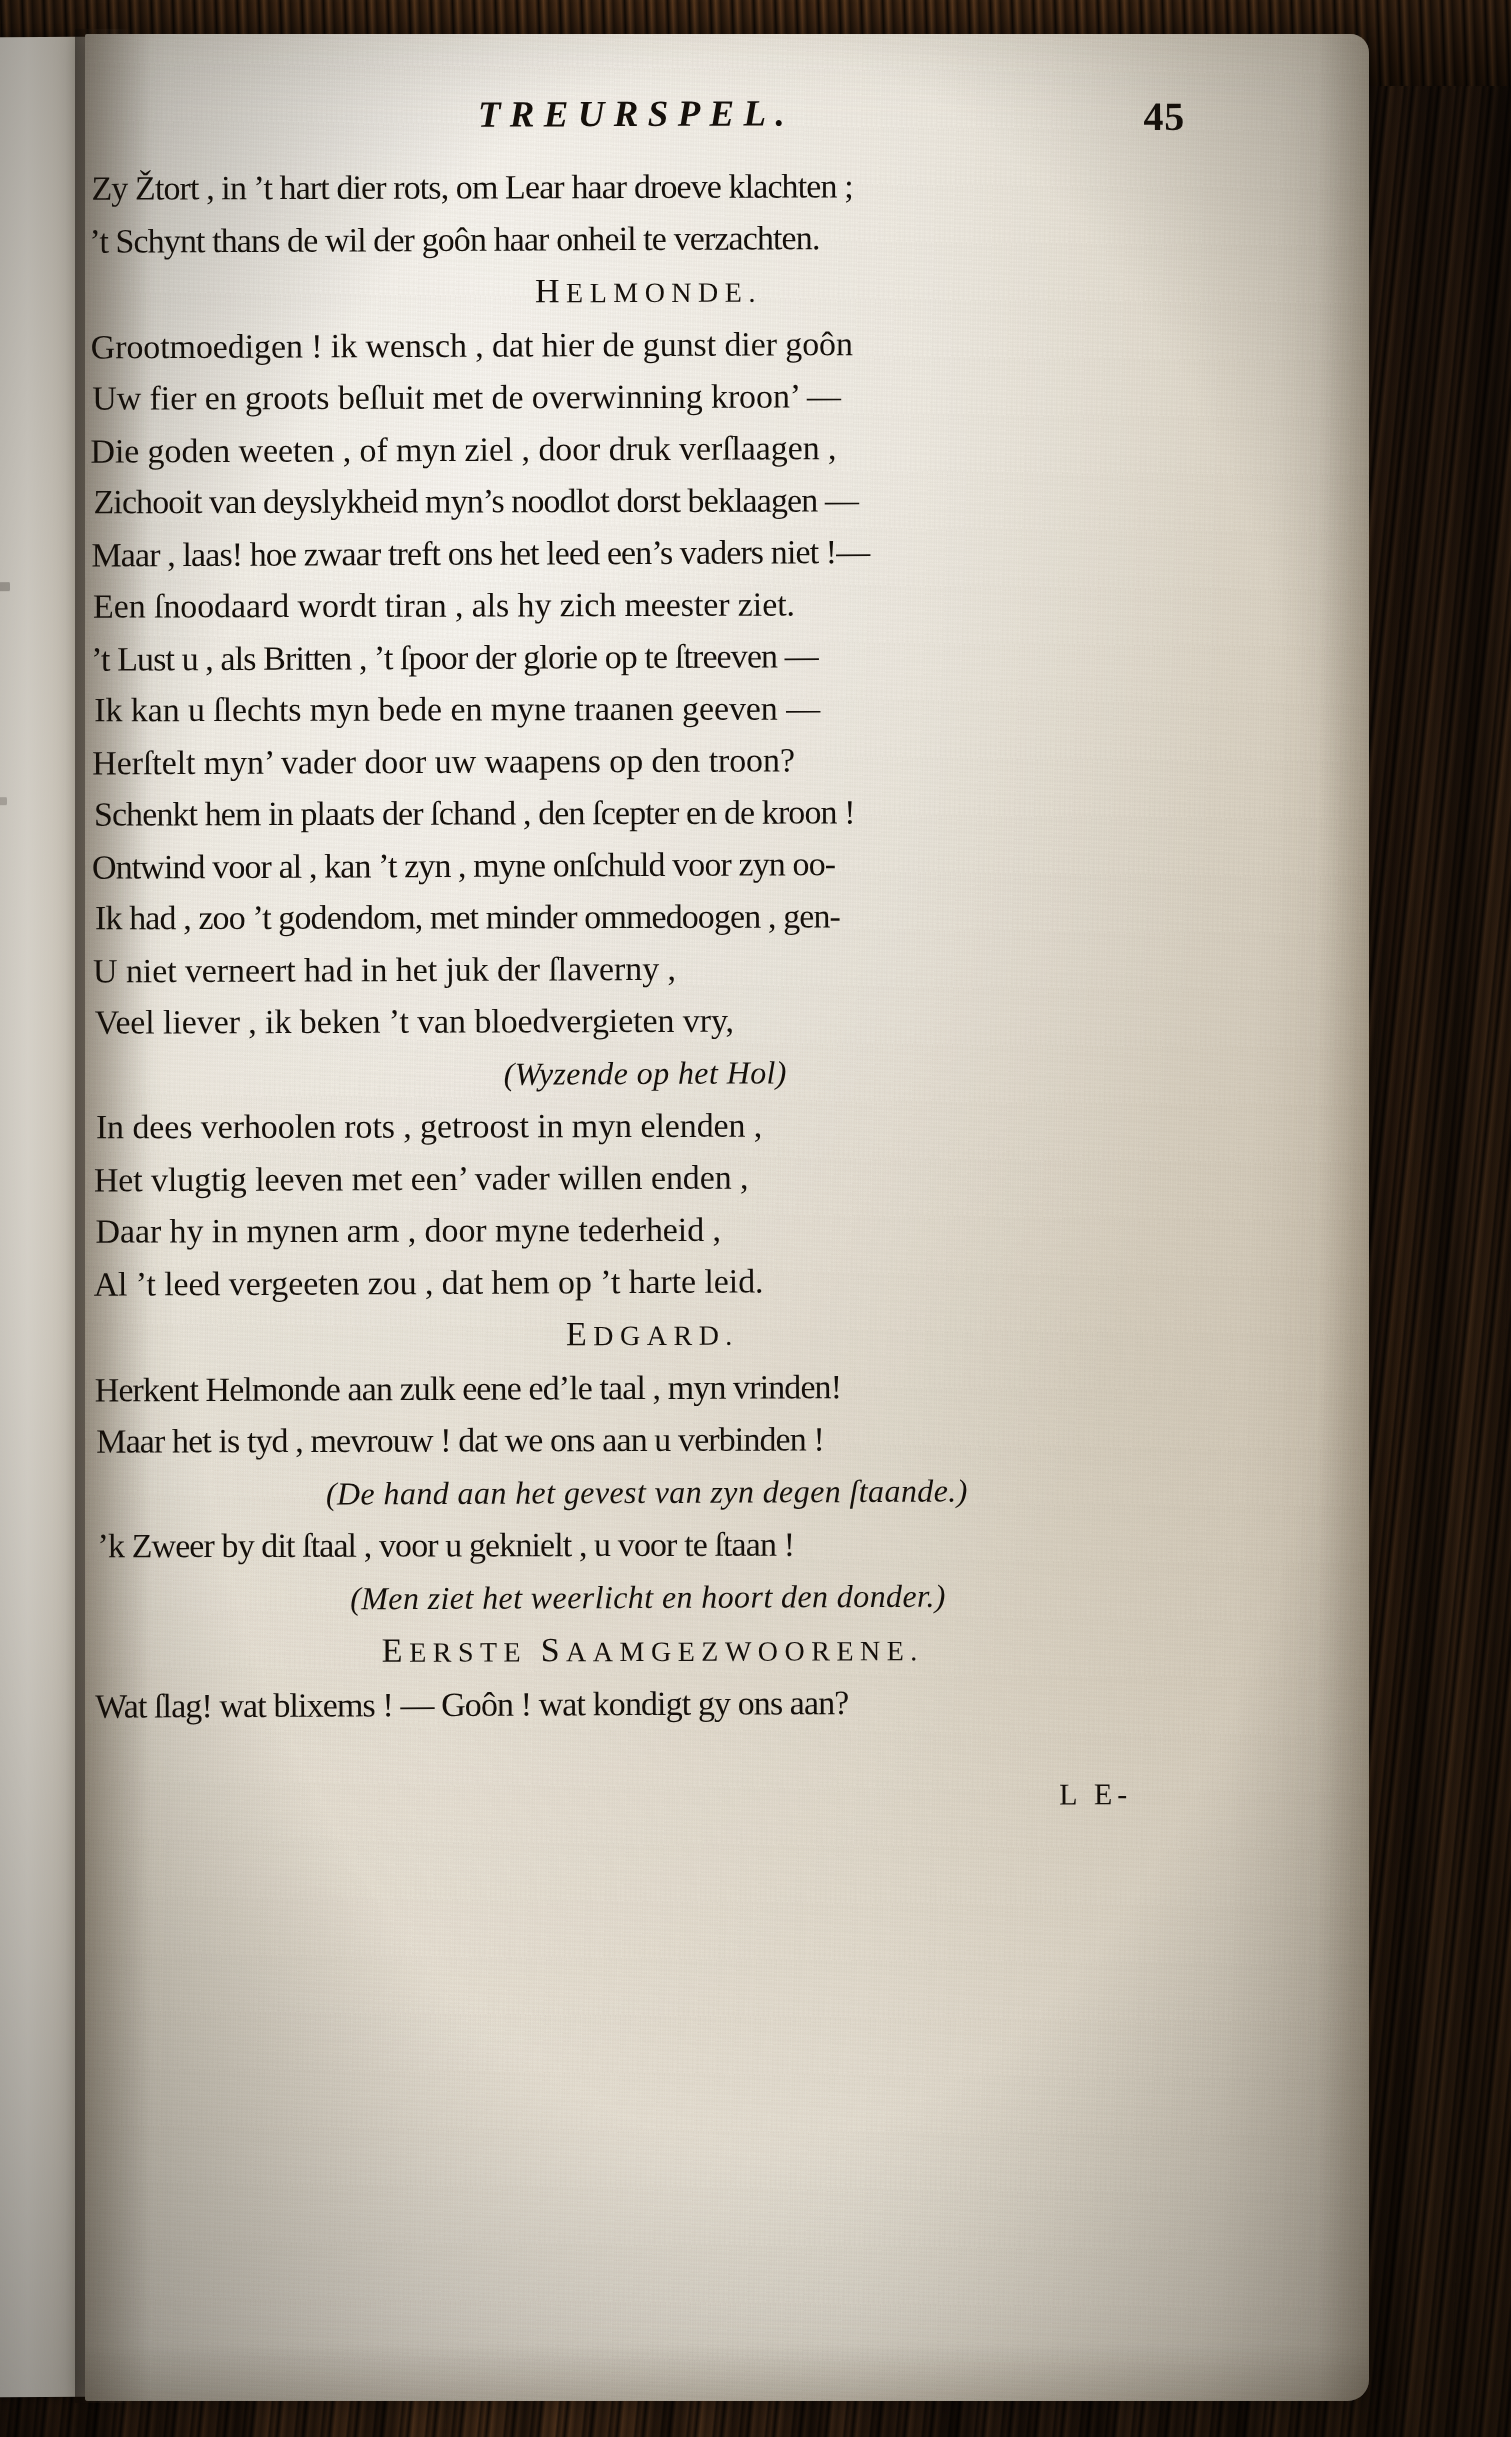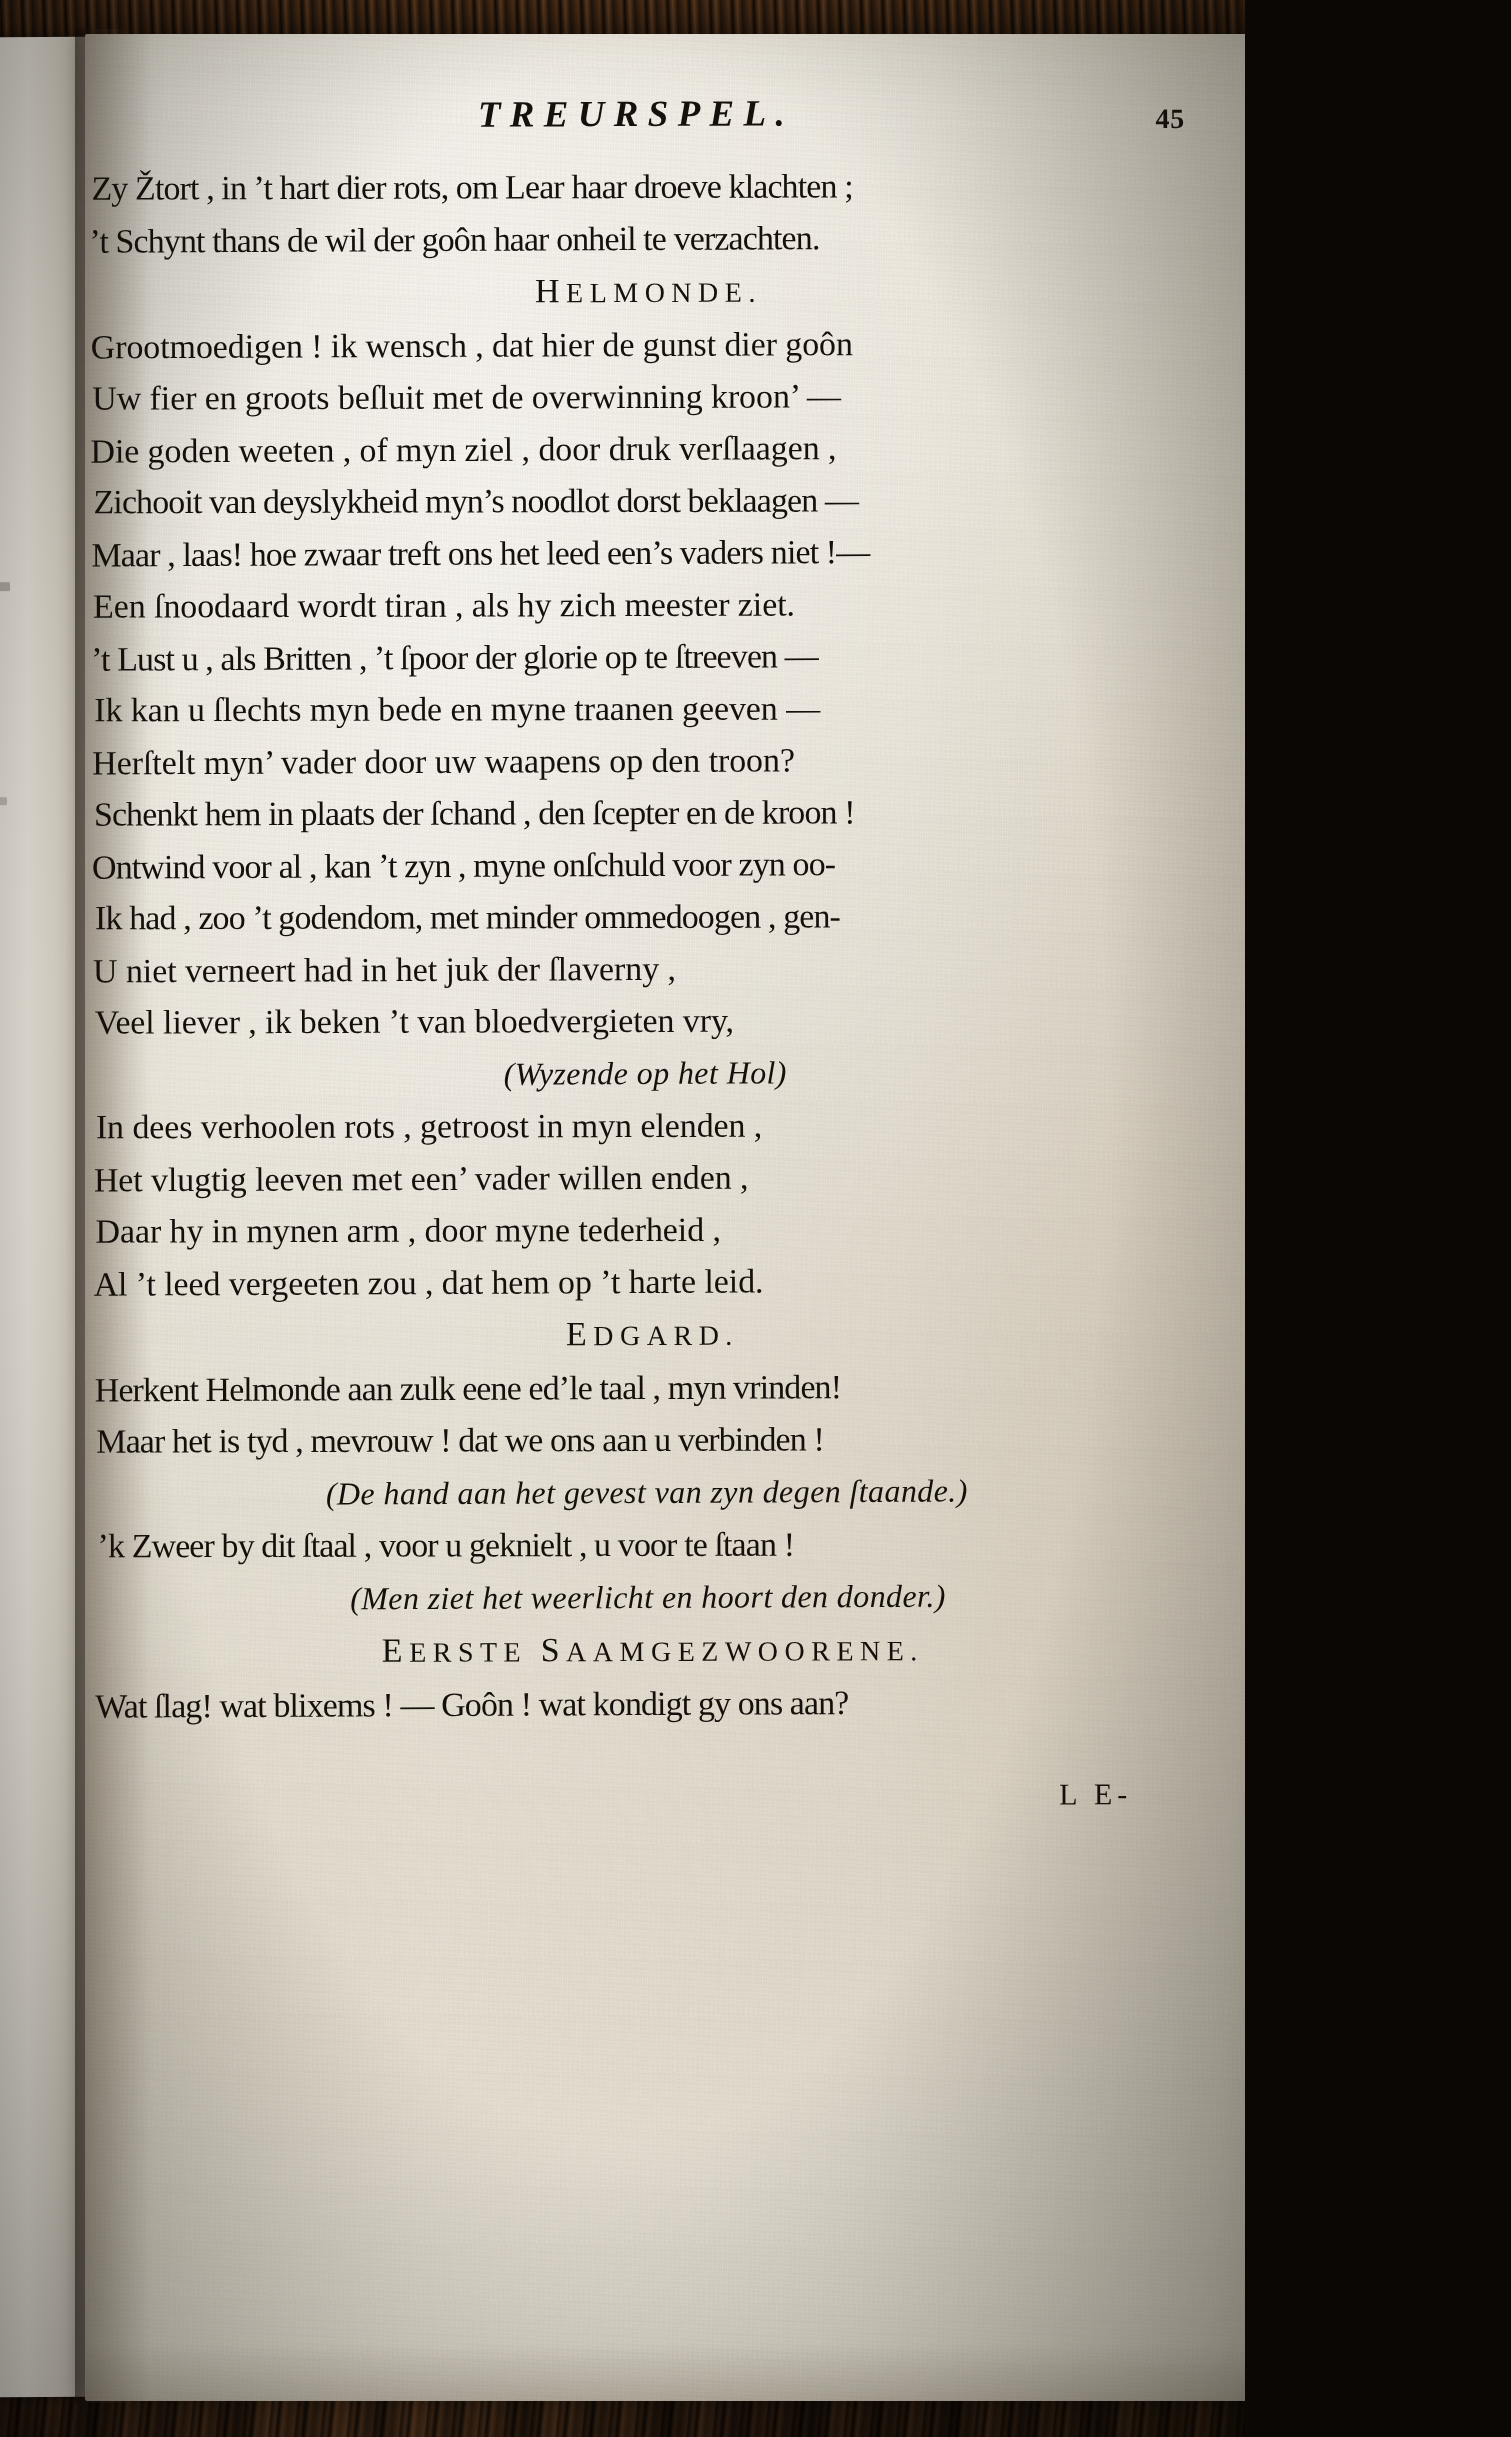--- a/index.html
+++ b/index.html
@@ -3,21 +3,21 @@
 <meta charset="utf-8">
 <style>
   html, body {
     margin: 0;
     padding: 0;
     background: #0b0705;
   }
 
   #scene {
     position: relative;
-    width: 1245px;
+    width: 1511px;
     height: 2438px;
     overflow: hidden;
     background: #14b8a6;
   }
 
   
   .wood {
     position: absolute;
     inset: 0;
     background:
@@ -159,22 +159,22 @@
     transform: translateX(-52%);
     font-style: italic;
     font-weight: 700;
     font-size: 37px;
     letter-spacing: 9.3px;
     white-space: nowrap;
   }
   .runhead-folio {
     position: absolute;
     right: 10px;
-    top: 13px;
-    font-size: 28px;
+    top: 3px;
+    font-size: 40px;
     font-weight: 600;
     letter-spacing: 0.7px;
   }
 
   .verse {
     font-size: 34px;
     line-height: 52px;
     white-space: nowrap;
     letter-spacing: -0.1px;
   }

